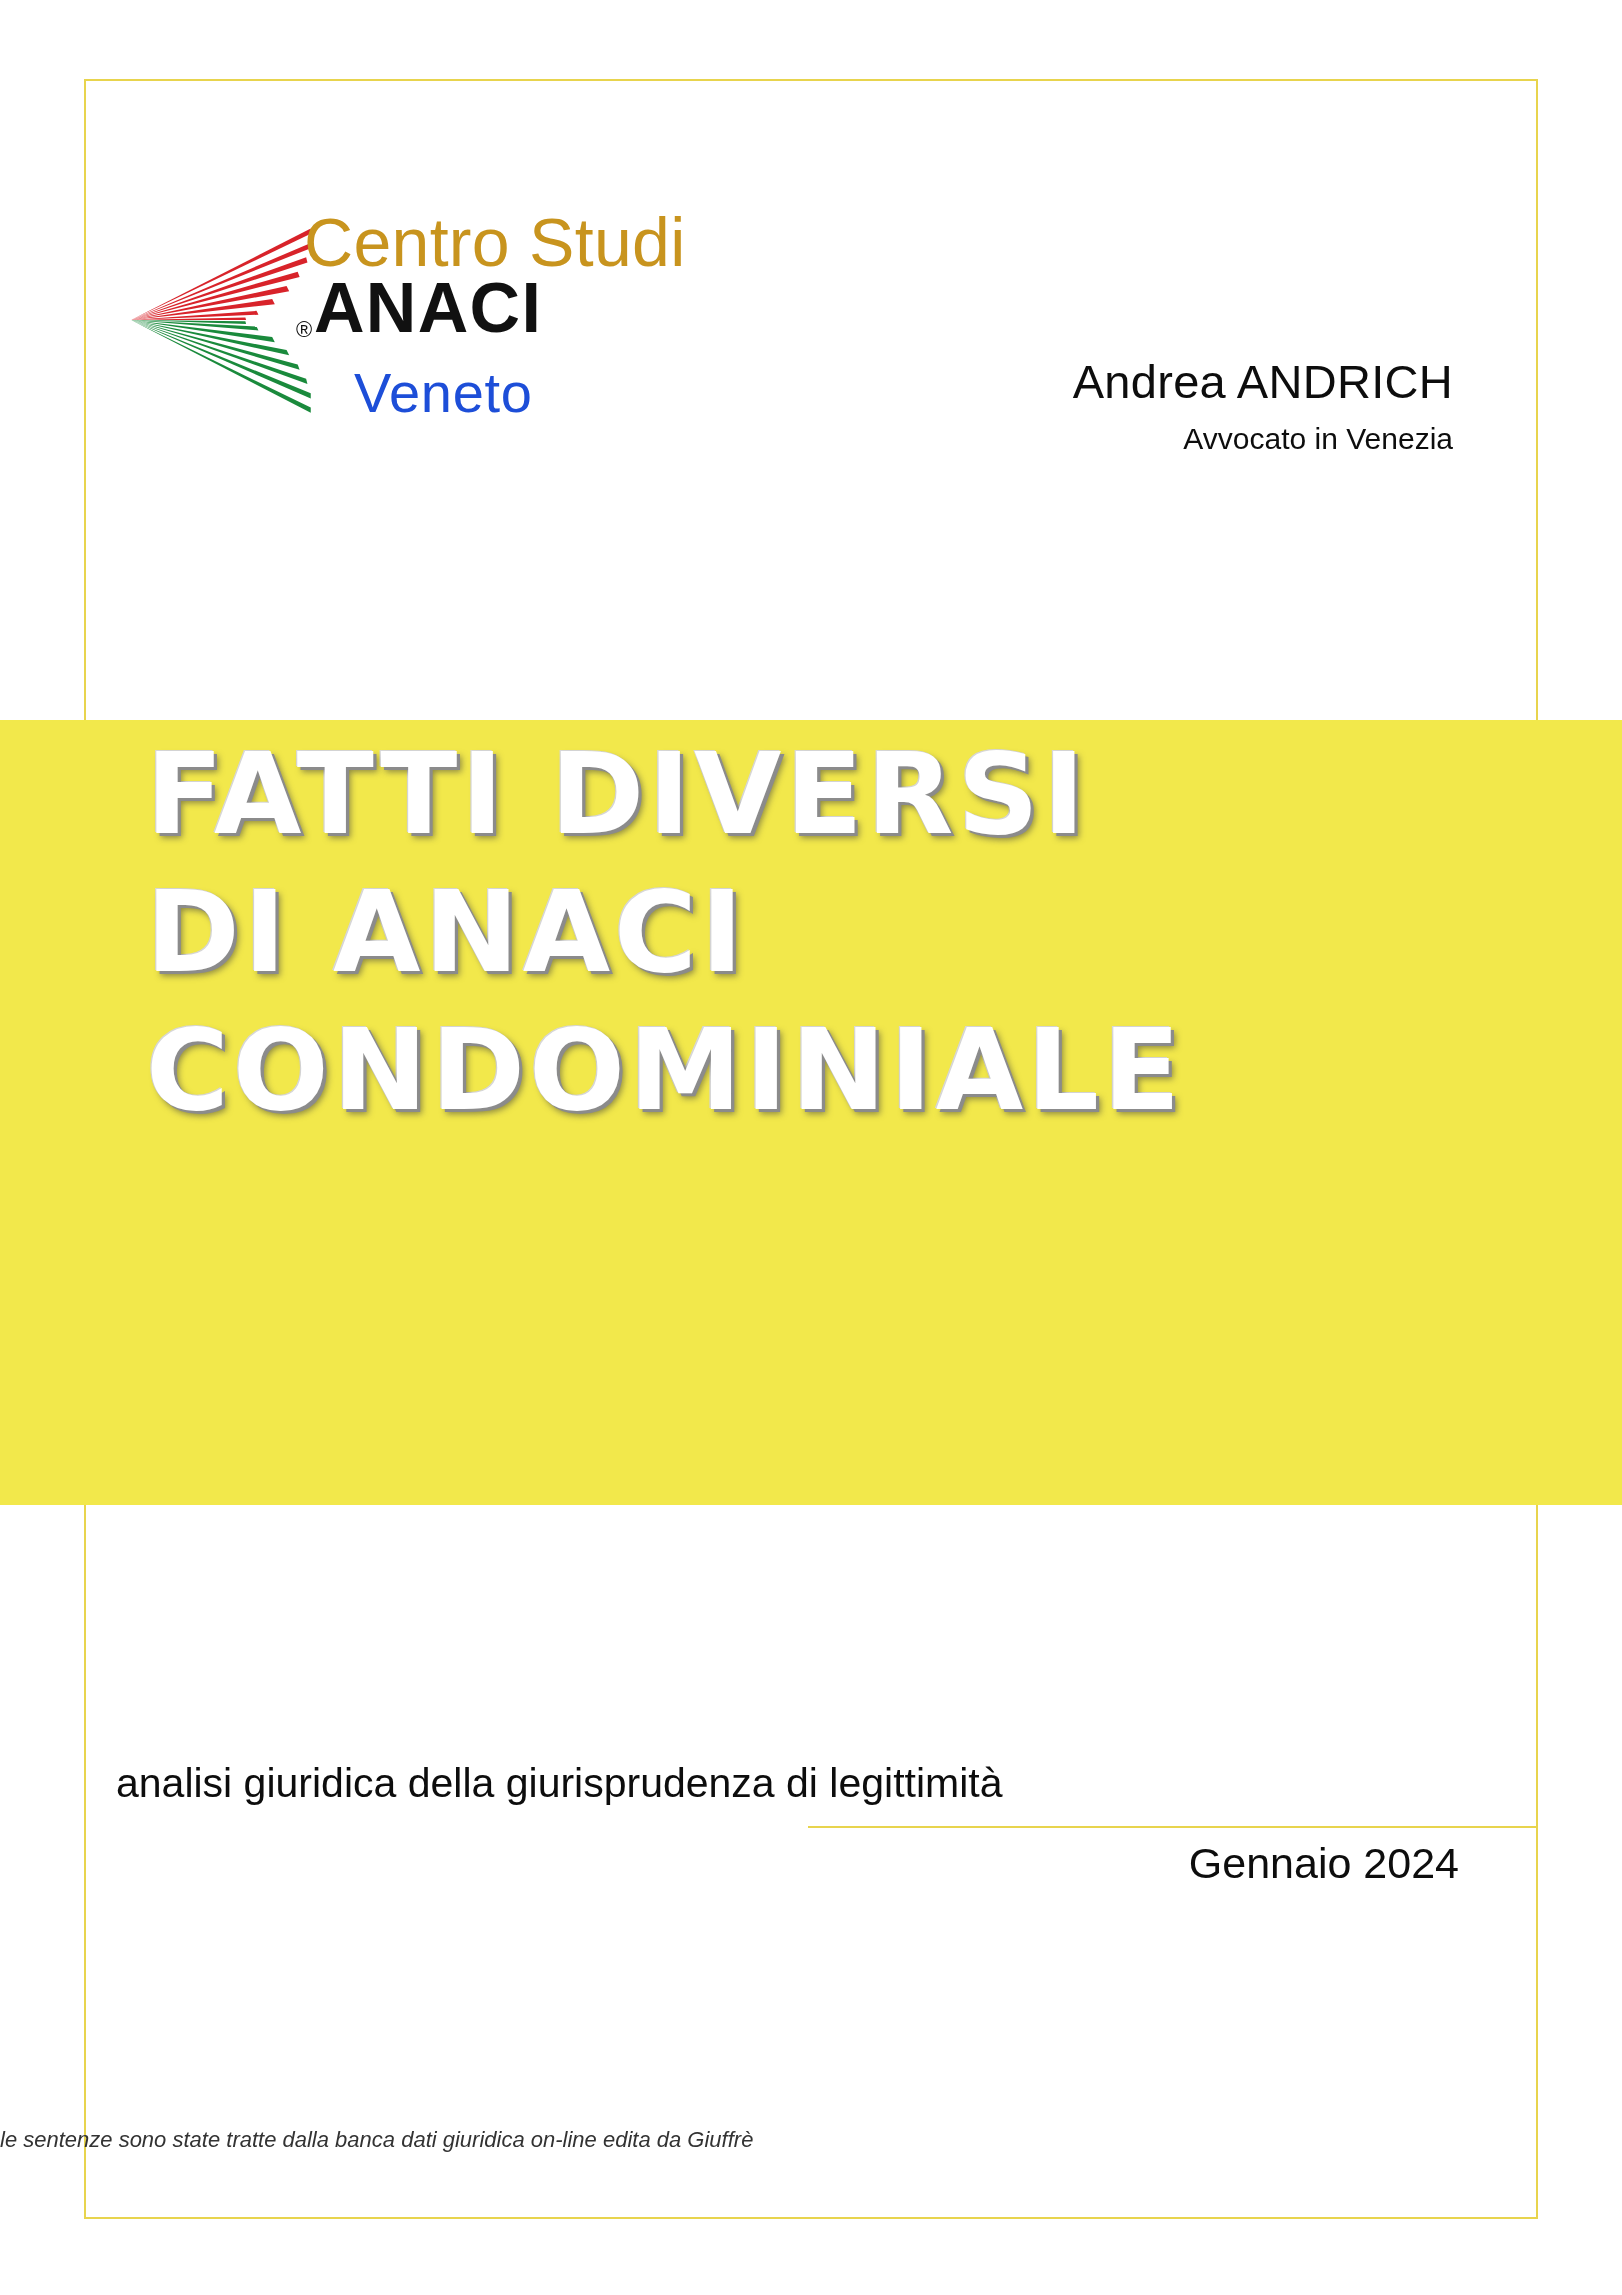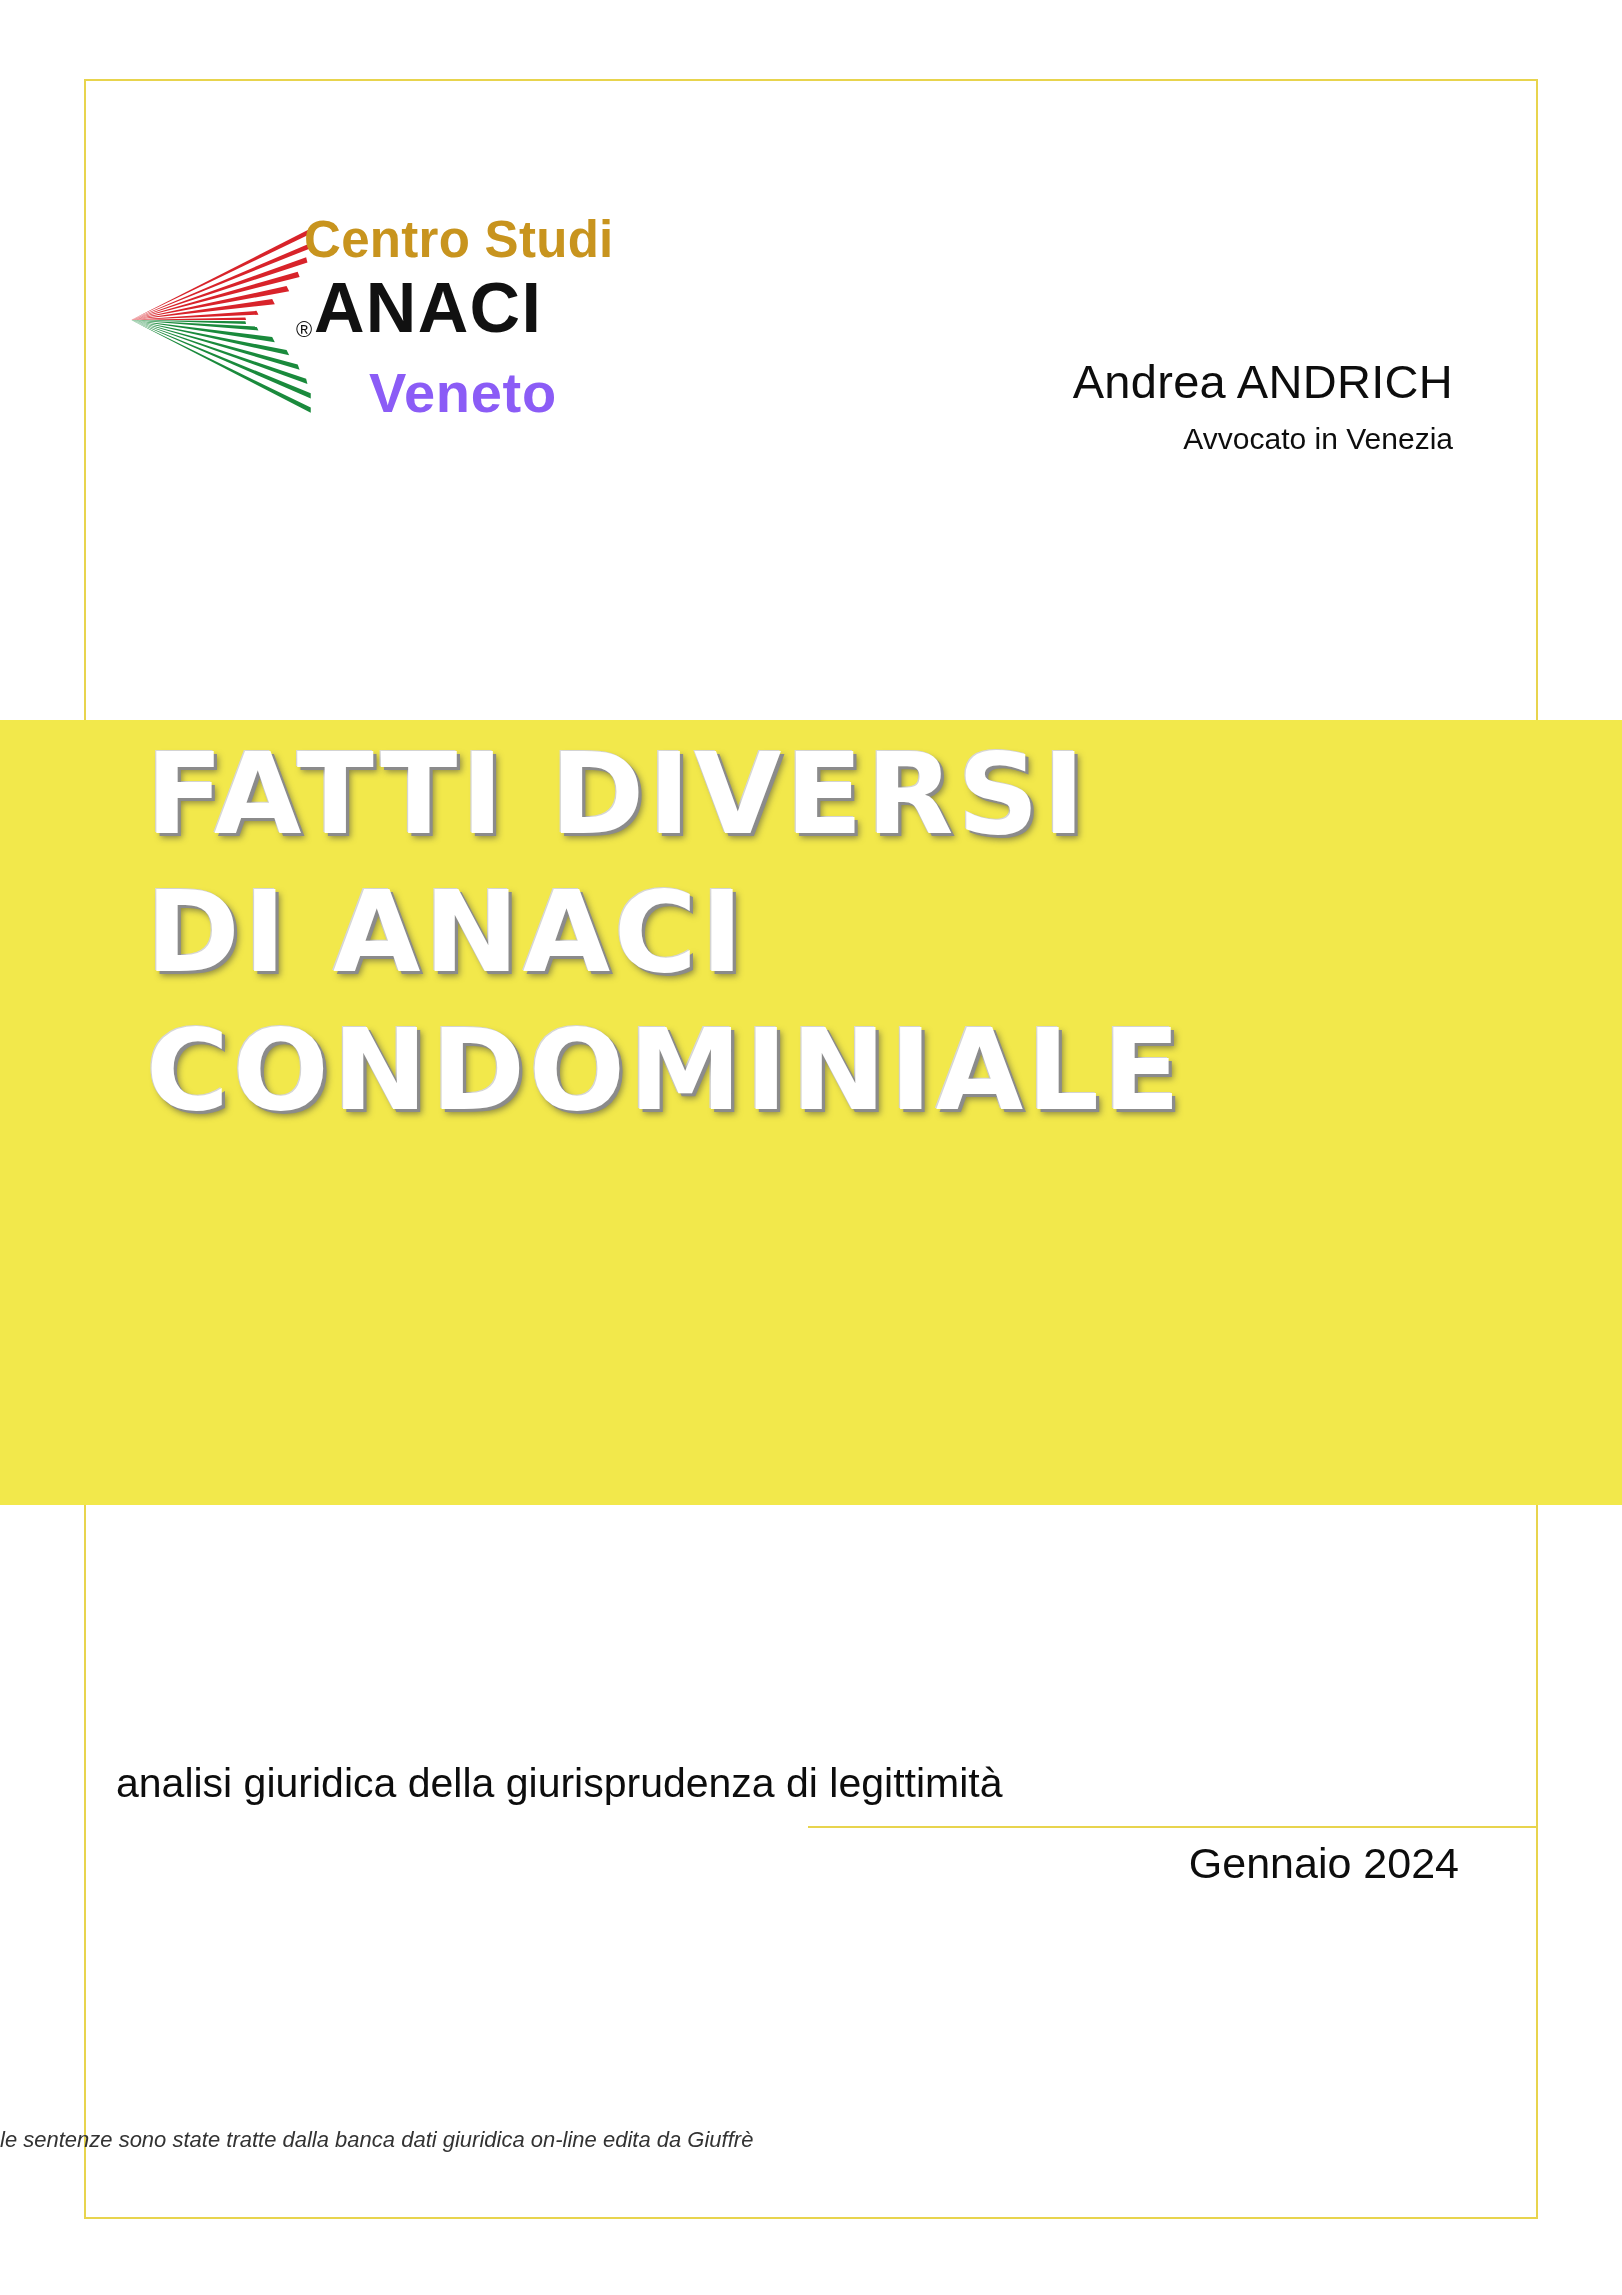--- a/index.html
+++ b/index.html
@@ -47,23 +47,23 @@
   .logo-mark {
     position: absolute;
     left: 0px;
     top: 26px;
     width: 196px;
     height: 196px;
   }
   .logo-text-top {
     position: absolute;
     left: 186px;
-    top: 14px;
-    font-size: 51px;
-    font-weight: bold;
+    top: 7px;
+    font-size: 68px;
+    font-weight: normal;
     color: #c8941e;
     letter-spacing: 0.3px;
     white-space: nowrap;
   }
   .logo-text-main {
     position: absolute;
     left: 196px;
     top: 72px;
     font-size: 70px;
     font-weight: bold;
@@ -73,25 +73,25 @@
   }
   .logo-reg {
     position: absolute;
     left: 178px;
     top: 121px;
     font-size: 22px;
     color: #111111;
   }
   .logo-text-bottom {
     position: absolute;
-    left: 251px;
+    left: 236px;
     top: 164px;
     font-size: 56px;
-    font-weight: bold;
-    color: #8b5cf6;
+    font-weight: normal;
+    color: #1d4ed8;
     letter-spacing: 0.7px;
     white-space: nowrap;
   }
 
   .author-block {
     position: absolute;
     right: 170px;
     top: 357px;
     text-align: right;
     width: 589px;

